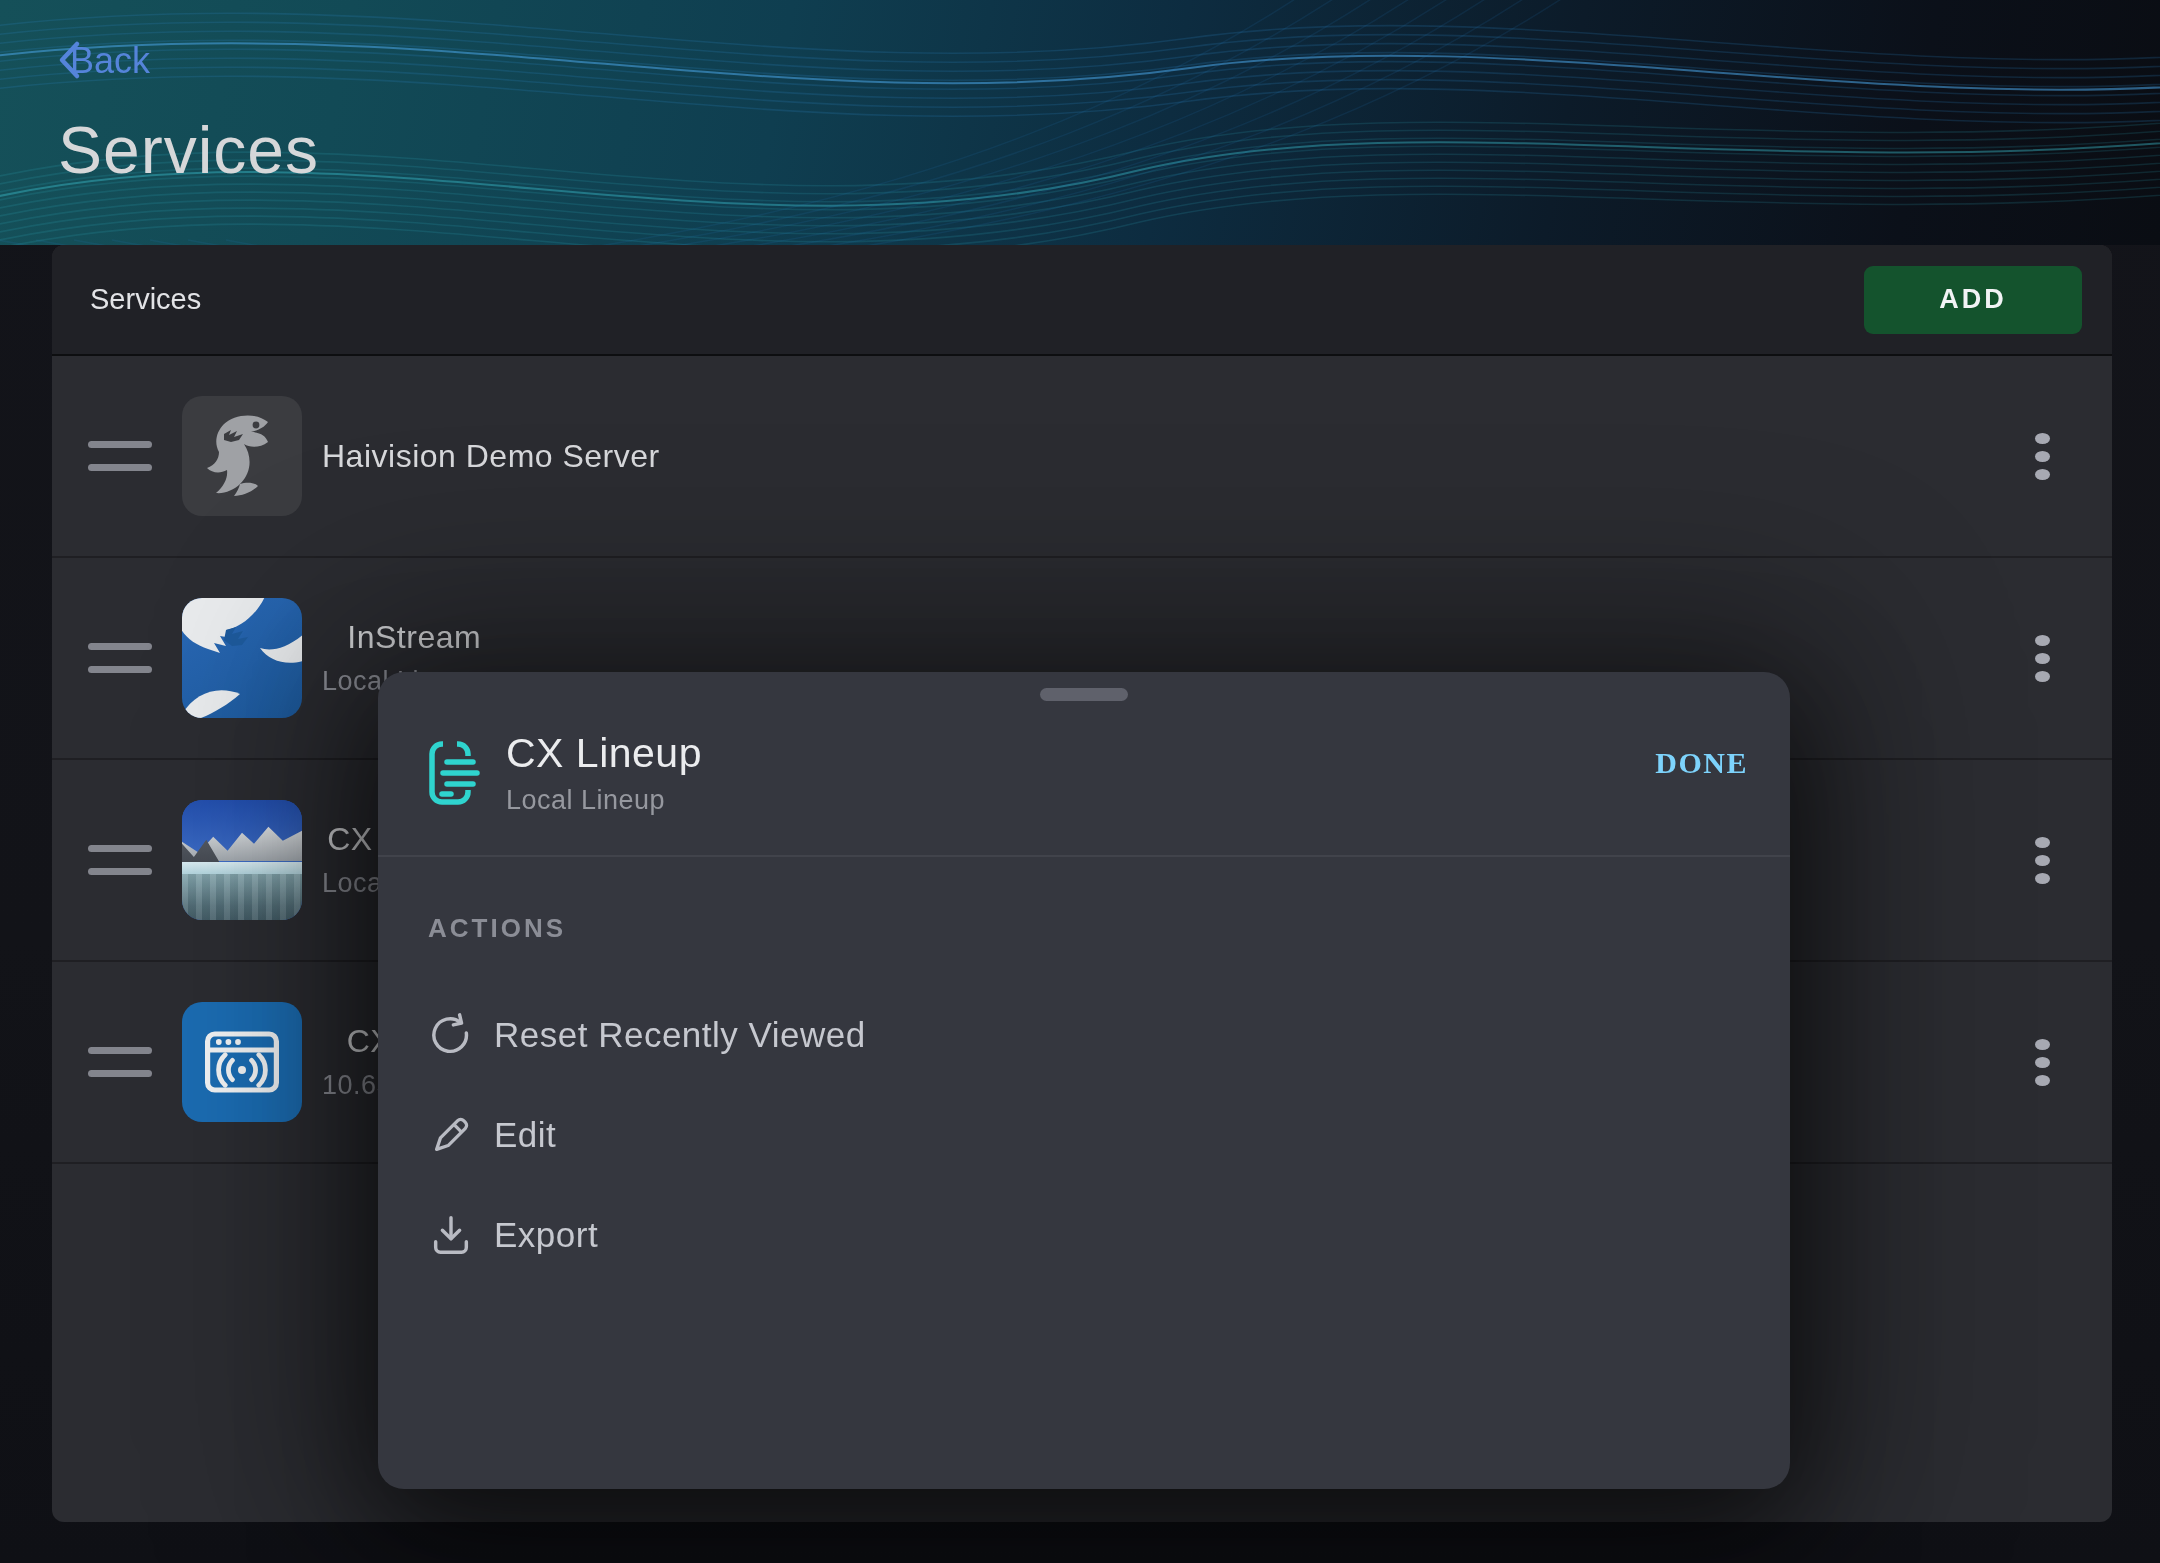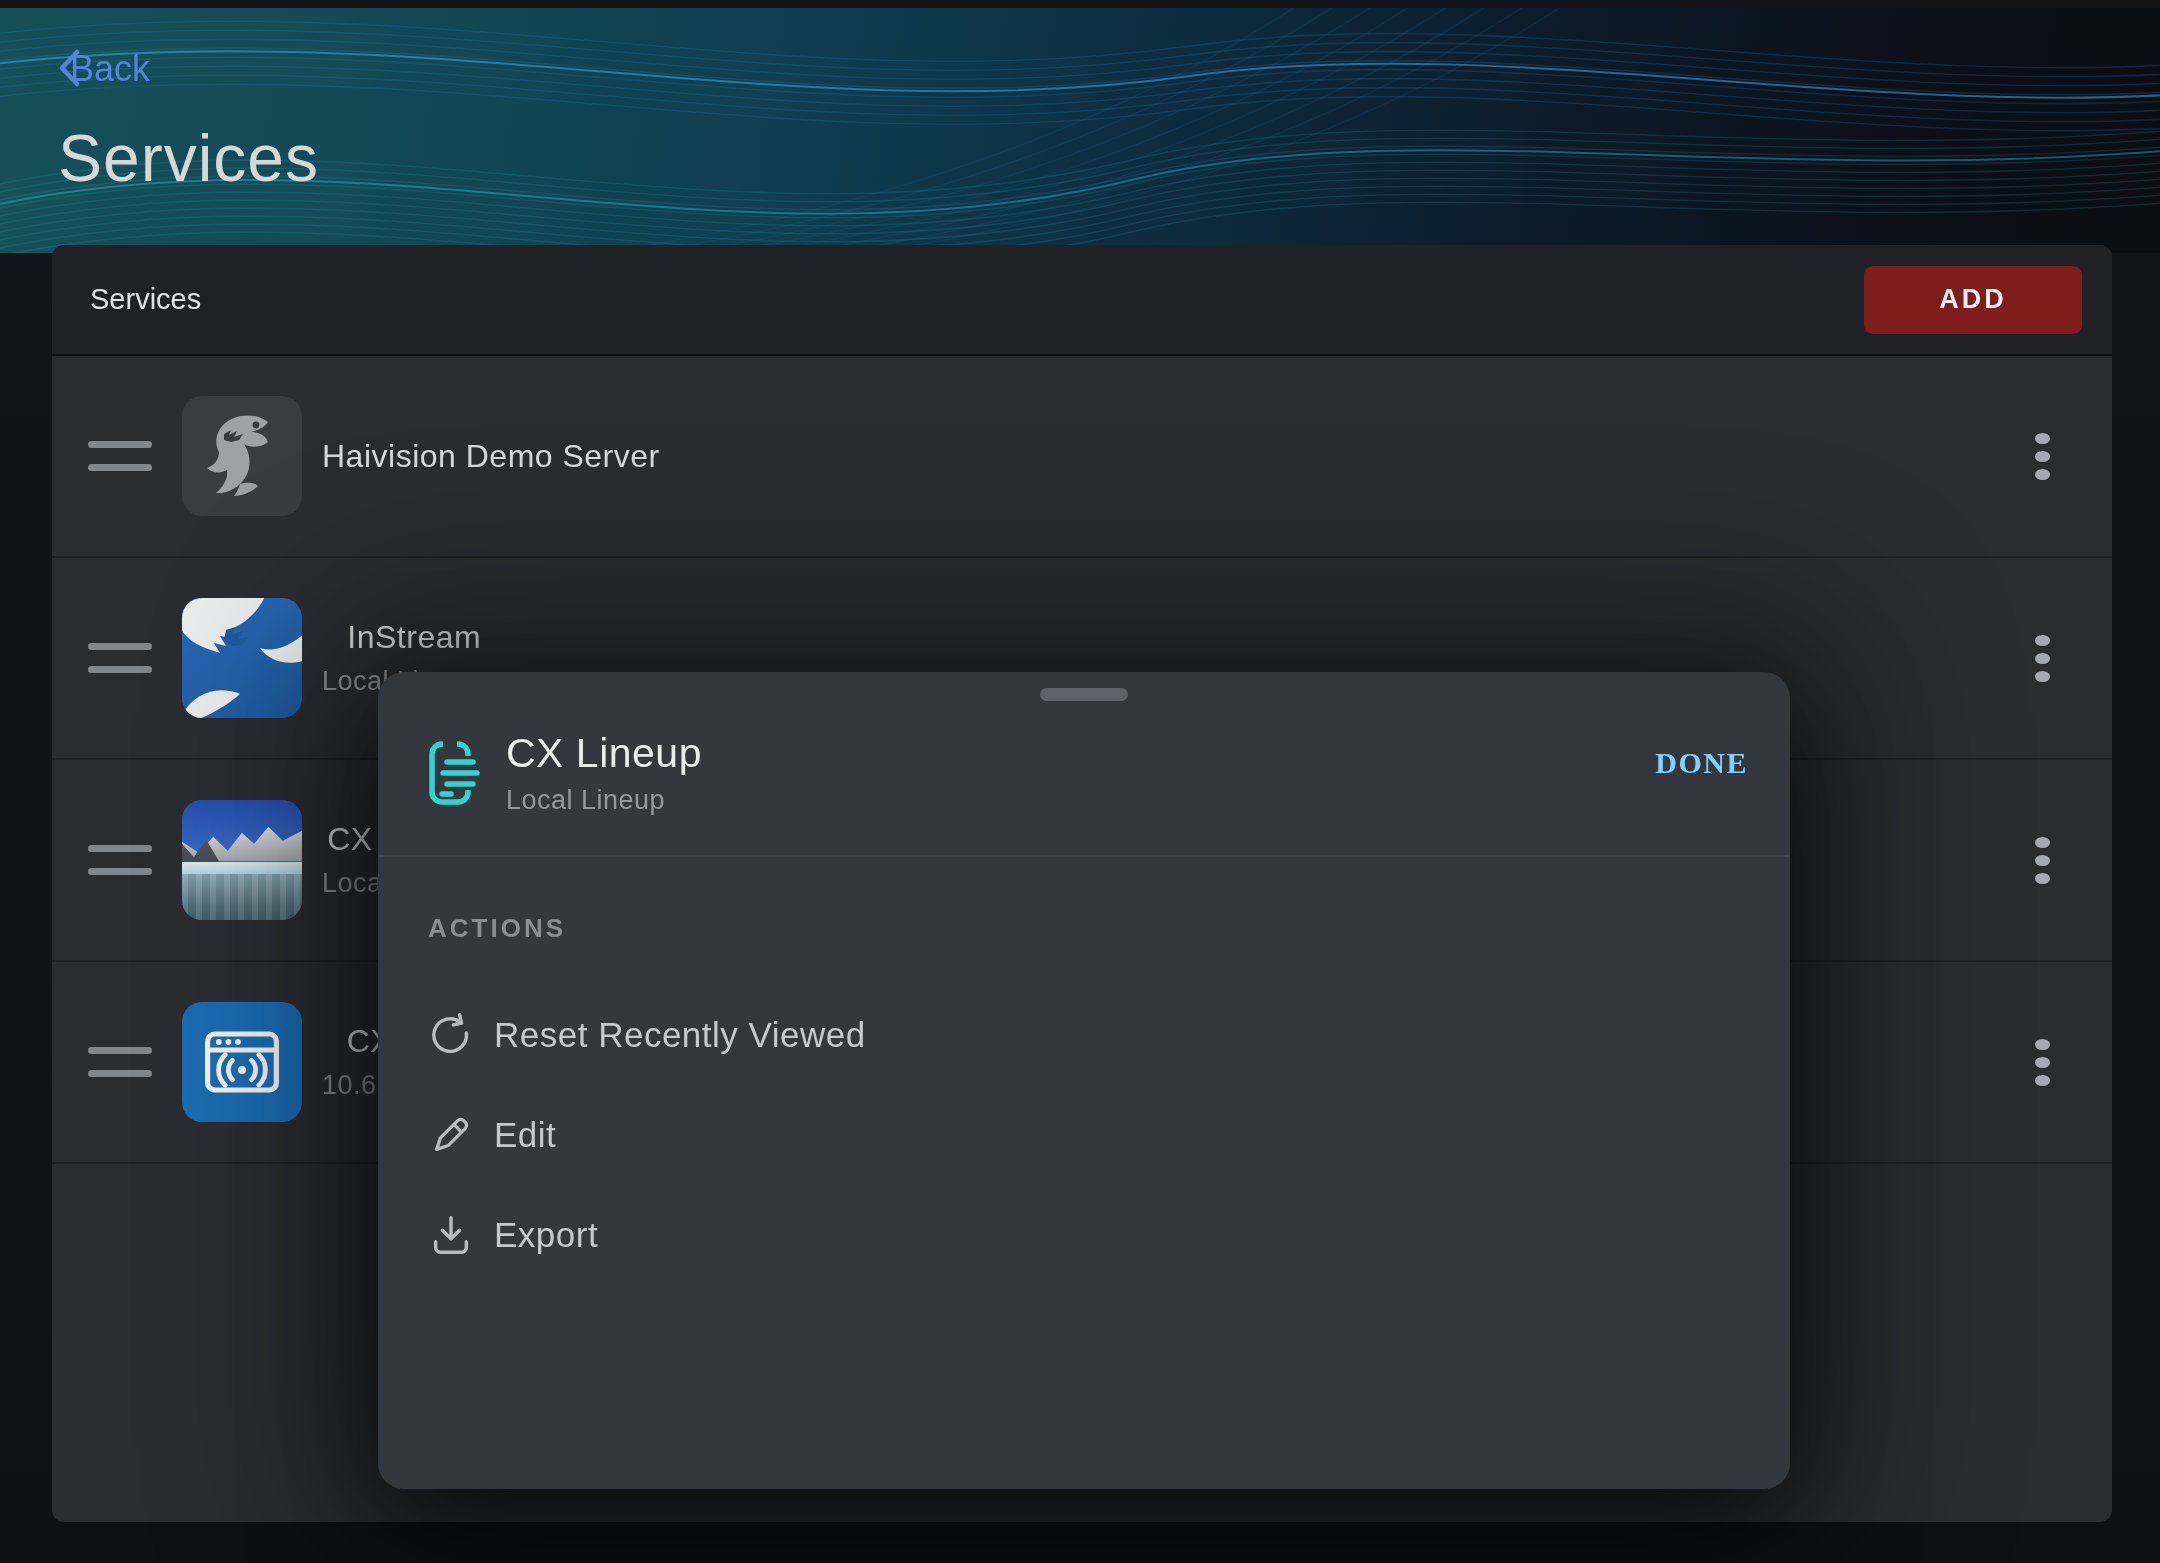--- a/index.html
+++ b/index.html
@@ -4,21 +4,21 @@
 <style>
   html,body{margin:0;padding:0;background:#0d0e12;}
   .stage{
     position:relative;width:2160px;height:1563px;overflow:hidden;
     background:linear-gradient(180deg,#13141a 0%,#121318 60%,#0f1015 100%);
     font-family:"Liberation Sans", sans-serif;
     -webkit-font-smoothing:antialiased;
   }
   
   .hero{
-    position:absolute;left:0;top:8px;width:2160px;height:245px;
+    position:absolute;left:0;top:0;width:2160px;height:245px;
     background:linear-gradient(100deg,#155059 0%,#124a56 16%,#0f3e50 36%,#0d2c40 54%,#0c1b29 72%,#0b1019 88%,#0a0d13 100%);
   }
   .hero svg{position:absolute;left:0;top:0;display:block;}
   .backbtn{
     position:absolute;left:56px;top:40px;display:flex;align-items:center;gap:14px;
     color:#5584da;font-size:36px;font-weight:400;cursor:pointer;
   }
   .page-title{
     position:absolute;left:58px;top:112px;color:#d6d7d9;font-size:66px;
     font-weight:300;letter-spacing:1px;
@@ -28,21 +28,21 @@
     position:absolute;left:52px;top:245px;width:2060px;height:1277px;
     background:#2b2c31;border-radius:12px;overflow:hidden;
   }
   .panel-header{
     height:111px;background:#202126;border-bottom:2px solid #0d0e10;
     display:flex;align-items:center;padding:0 30px 0 38px;box-sizing:border-box;
   }
   .panel-header-label{color:#e2e3e6;font-size:29px;font-weight:400;}
   .add-btn{
     margin-left:auto;width:218px;height:68px;border:none;border-radius:9px;
-    background:#7f1d1d;color:#f2f3f5;font-family:inherit;font-size:27px;font-weight:600;
+    background:#14532d;color:#f2f3f5;font-family:inherit;font-size:27px;font-weight:600;
     letter-spacing:3px;cursor:pointer;
   }
   
   .row{position:relative;height:200px;border-bottom:2px solid rgba(10,10,12,0.35);text-align:right;}
   .drag{position:absolute;left:36px;top:50%;transform:translateY(-50%);width:64px;cursor:grab;}
   .drag i{display:block;height:7px;border-radius:4px;background:#83858d;}
   .drag i + i{margin-top:16px;}
   .tile{
     position:absolute;left:130px;top:40px;width:120px;height:120px;border-radius:20px;
     overflow:hidden;display:flex;align-items:center;justify-content:center;

